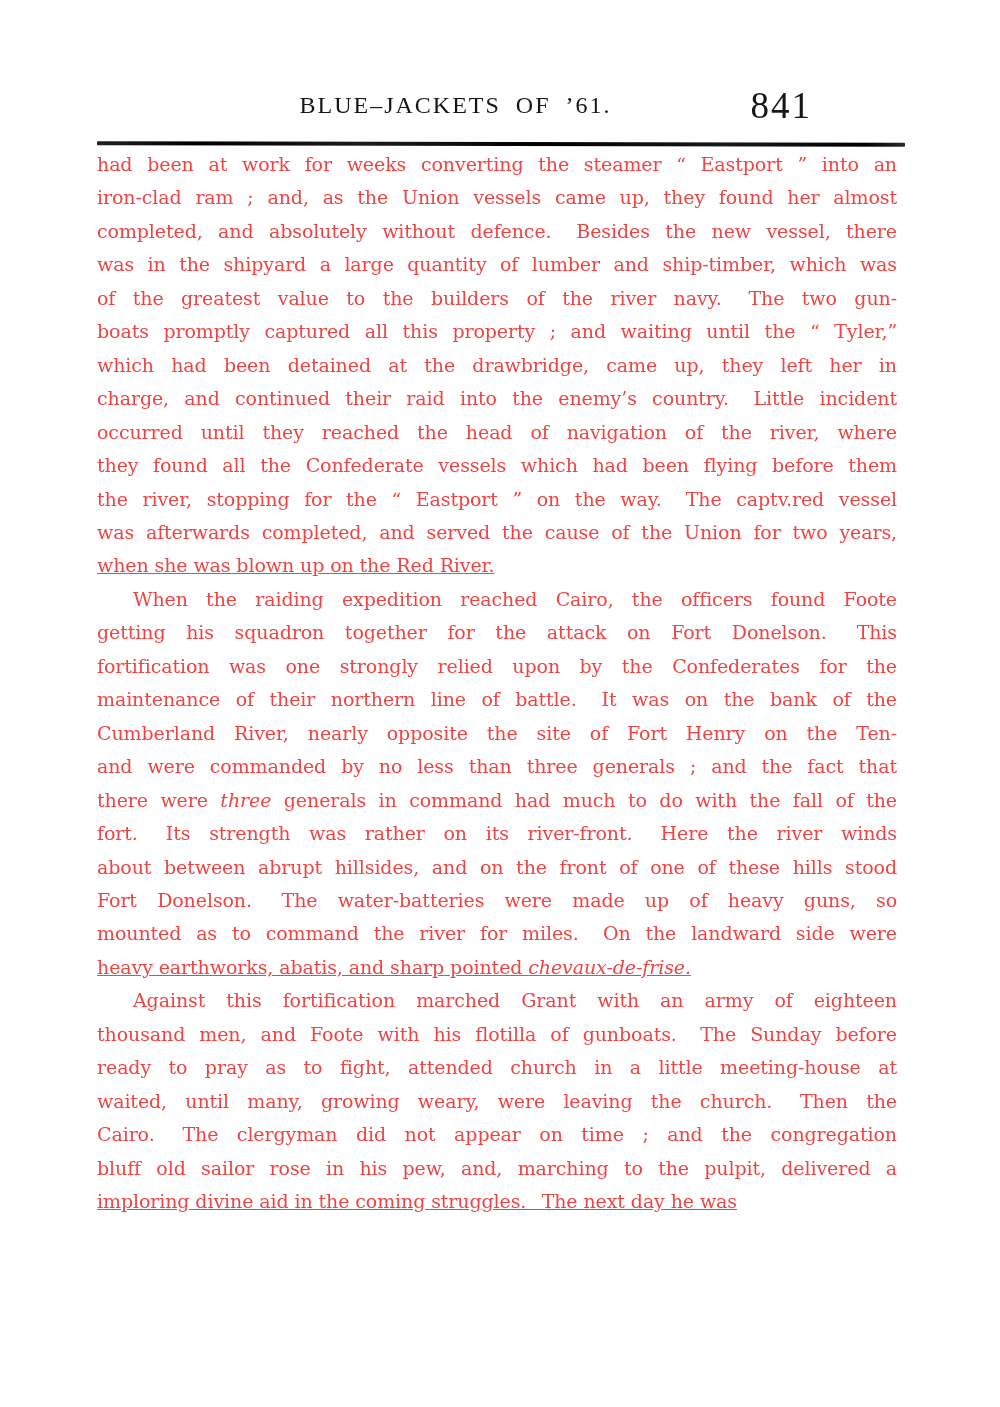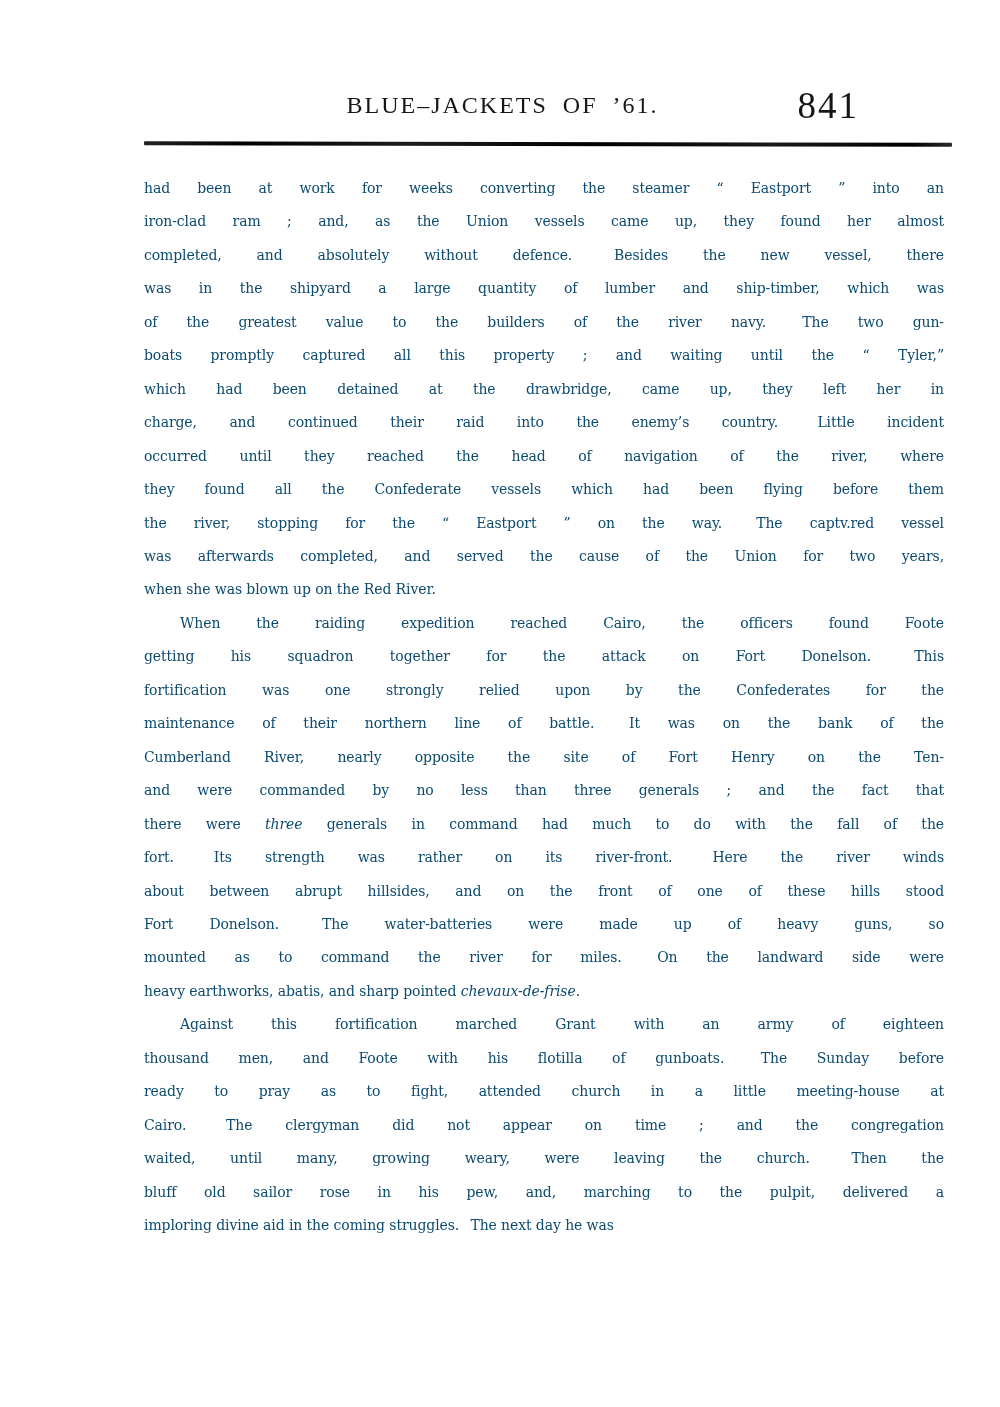--- a/index.html
+++ b/index.html
@@ -8,21 +8,20 @@
     background: #ffffff;
   }
   .page {
     position: relative;
     width: 911px;
     height: 1407px;
     background: #ffffff;
     color: #1b1b1b;
     overflow: hidden;
     font-family: "DejaVu Serif", "Liberation Serif", serif;
-    margin-left: 47px;
   }
   .header-title {
     position: absolute;
     top: 92px;
     left: 0;
     width: 100%;
     text-align: center;
     font-family: "Liberation Serif", serif;
     font-size: 24px;
     letter-spacing: 2px;
@@ -44,36 +43,36 @@
     top: 142px;
     left: 97px;
     width: 808px;
     height: 4px;
     background: linear-gradient(90deg, #222 0%, #000 12%, #1c1c1c 33%, #000 55%, #181818 78%, #000 95%, #2a2a2a 100%);
     transform: rotate(0.12deg);
     border-radius: 1px;
   }
   .body-text {
     position: absolute;
-    top: 172px;
+    top: 148px;
     left: 97px;
     width: 800px;
-    font-size: 14px;
+    font-size: 19px;
     line-height: 33.45px;
     letter-spacing: -0.1px;
     text-align: justify;
-    color: #0c4a6e;
+    color: #ef4444;
   }
   .paragraph { margin: 0; }
   .line {
     text-align: justify;
     text-align-last: justify;
     text-justify: inter-word;
   }
-  .line.last-line { text-align-last: left; }
+  .line.last-line { text-align-last: left; text-decoration: underline; }
   .line.first-line { text-indent: 36px; }
   .italic { font-style: italic; }
   .scan-speck {
     position: absolute;
     left: 974px;
     top: 210px;
     width: 4px;
     height: 4px;
     background: #2a2a2a;
   }
@@ -112,20 +111,20 @@
         <div class="line"><span>fort.  Its strength was rather on its river-front.  Here the river winds</span></div>
         <div class="line"><span>about between abrupt hillsides, and on the front of one of these hills stood</span></div>
         <div class="line"><span>Fort Donelson.  The water-batteries were made up of heavy guns, so</span></div>
         <div class="line"><span>mounted as to command the river for miles.  On the landward side were</span></div>
         <div class="line last-line"><span>heavy earthworks, abatis, and sharp pointed </span><span class="italic">chevaux-de-frise.</span></div>
       </div>
       <div class="paragraph">
         <div class="line first-line"><span>Against this fortification marched Grant with an army of eighteen</span></div>
         <div class="line"><span>thousand men, and Foote with his flotilla of gunboats.  The Sunday before</span></div>
         <div class="line"><span>ready to pray as to fight, attended church in a little meeting-house at</span></div>
+        <div class="line"><span>waited, until many, growing weary, were leaving the church.  Then the</span></div>
         <div class="line"><span>Cairo.  The clergyman did not appear on time ; and the congregation</span></div>
-        <div class="line"><span>waited, until many, growing weary, were leaving the church.  Then the</span></div>
         <div class="line"><span>bluff old sailor rose in his pew, and, marching to the pulpit, delivered a</span></div>
         <div class="line last-line"><span>imploring divine aid in the coming struggles.  The next day he was</span></div>
       </div>
     </div>
   <div class="scan-speck"></div>
 </div>
 
 </body></html>

